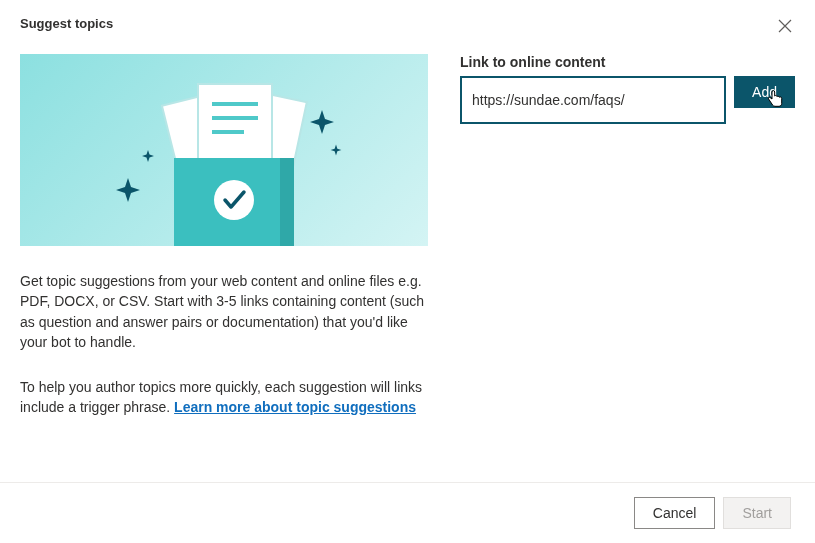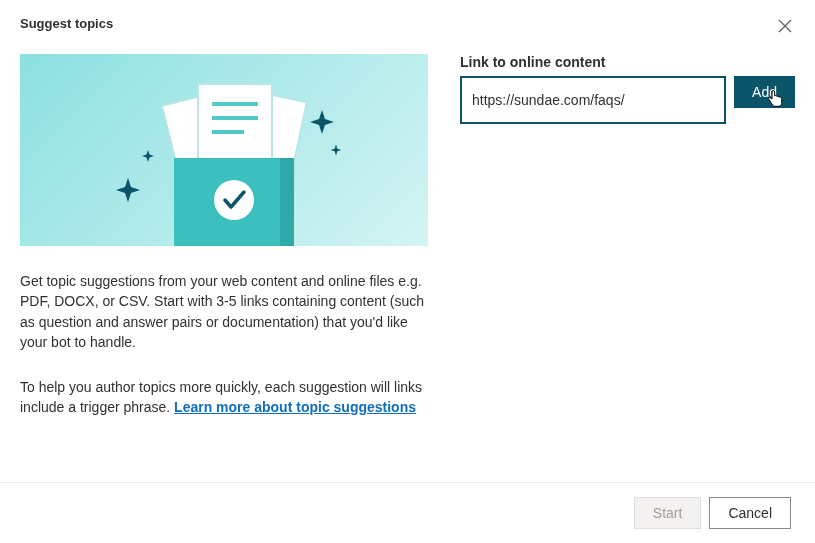--- a/index.html
+++ b/index.html
@@ -214,17 +214,17 @@
           <svg class="cursor-hand" width="18" height="20" viewBox="0 0 18 20">
             <path d="M6 2 v7 l-2 -1.5 c-1 -0.7 -2 0.5 -1.4 1.5 l4 6 c0.5 0.8 1.4 1.3 2.4 1.3 h4 c1.5 0 2.7 -1.2 2.7 -2.7 v-5.3 c0 -0.8 -0.6 -1.4 -1.4 -1.4 c-0.4 0 -0.7 0.2 -1 0.4 c-0.1 -0.6 -0.7 -1.1 -1.3 -1.1 c-0.4 0 -0.7 0.1 -1 0.4 c-0.1 -0.6 -0.6 -1.1 -1.3 -1.1 c-0.4 0 -0.8 0.2 -1 0.5 V2 c0 -0.8 -0.6 -1.4 -1.4 -1.4 S6 1.2 6 2 Z" fill="#fff" stroke="#000" stroke-width="1"></path>
           </svg>
         </button>
       </div>
     </div>
 
   </div>
 
   <div class="footer">
+    <button class="btn">Cancel</button>
     <button class="btn disabled">Start</button>
-    <button class="btn">Cancel</button>
   </div>
 
 </div>
 
 </body></html>

